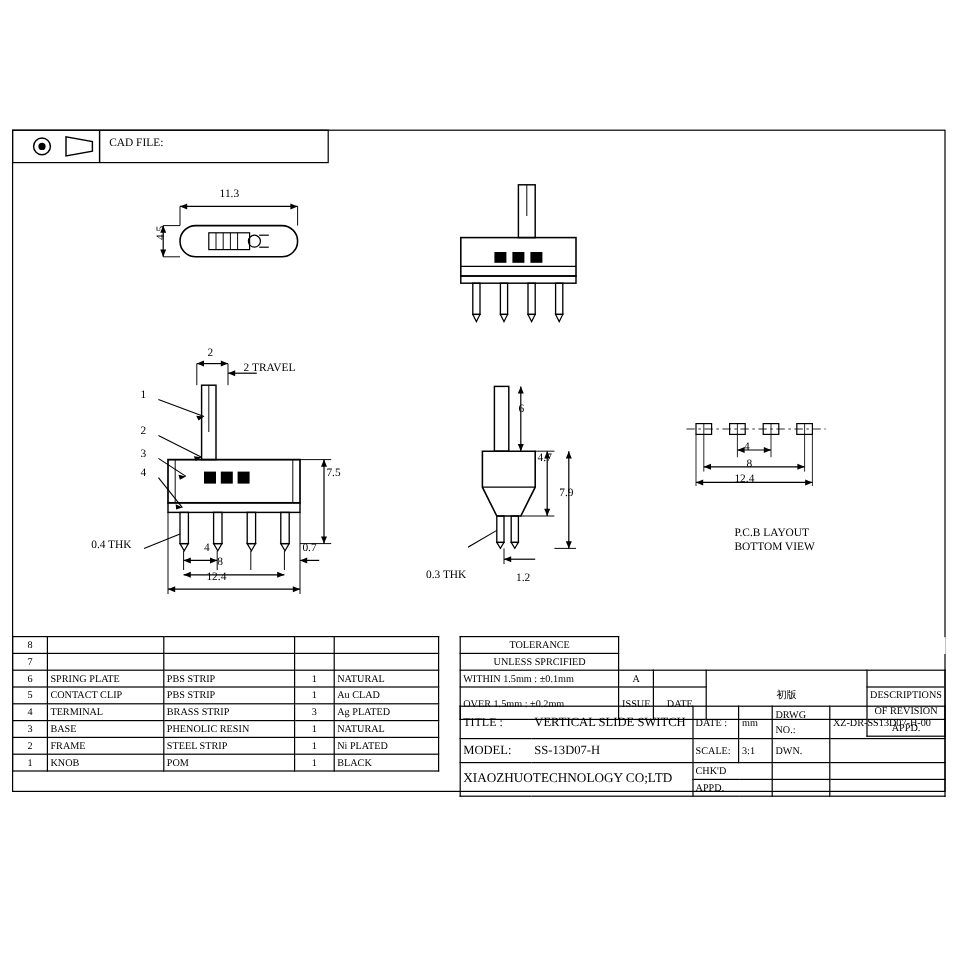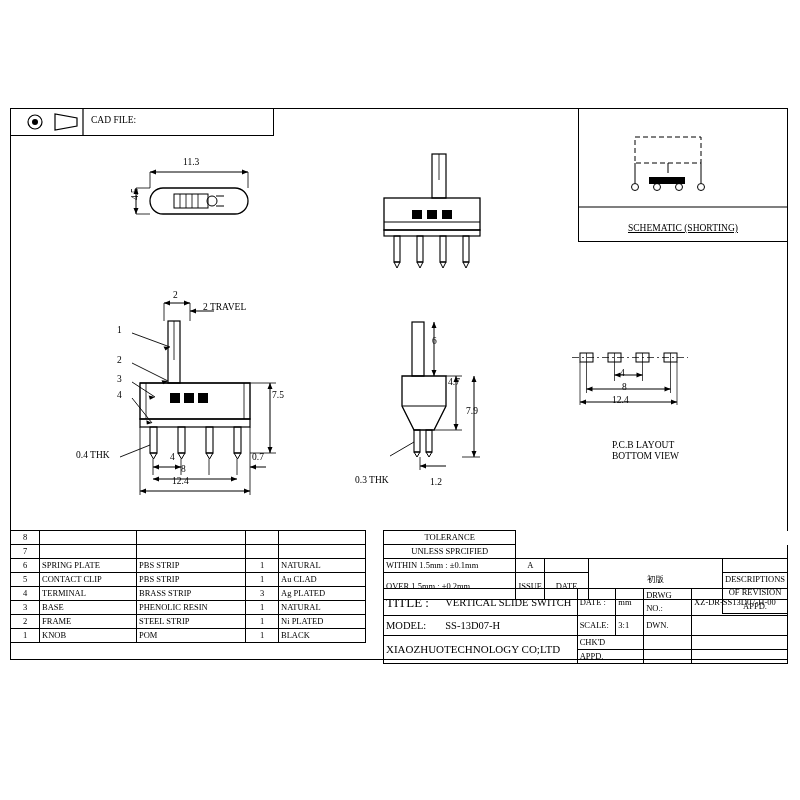--- a/index.html
+++ b/index.html
@@ -29,42 +29,20 @@
   <div class="hdrbox">
     <svg width="298" height="26">
       <circle cx="24" cy="13" r="7" fill="none" stroke="#000" stroke-width="1.2"></circle>
       <circle cx="24" cy="13" r="3" fill="#000"></circle>
       <path d="M44 5 L44 21 L66 17 L66 9 Z" fill="none" stroke="#000" stroke-width="1.2"></path>
       <line x1="72" y1="0" x2="72" y2="26" stroke="#000" stroke-width="1.2"></line>
     </svg>
     <div class="txt sm" style="left:80px;top:6px;">CAD FILE:</div>
   </div>
 
-  <div class="schembox">
-    <svg width="208" height="110">
-
-      <rect x="56" y="28" width="66" height="26" fill="none" stroke="#000" stroke-width="1" stroke-dasharray="5,3"></rect>
-
-      <line x1="56" y1="54" x2="56" y2="70" stroke="#000" stroke-width="1"></line>
-      <line x1="122" y1="54" x2="122" y2="70" stroke="#000" stroke-width="1"></line>
-      <line x1="89" y1="54" x2="89" y2="64" stroke="#000" stroke-width="1"></line>
-
-      <rect x="70" y="68" width="36" height="7" fill="#000"></rect>
-
-      <circle cx="56" cy="78" r="3.5" fill="none" stroke="#000" stroke-width="1"></circle>
-      <circle cx="78" cy="78" r="3.5" fill="none" stroke="#000" stroke-width="1"></circle>
-      <circle cx="100" cy="78" r="3.5" fill="none" stroke="#000" stroke-width="1"></circle>
-      <circle cx="122" cy="78" r="3.5" fill="none" stroke="#000" stroke-width="1"></circle>
-      <line x1="56" y1="70" x2="56" y2="74" stroke="#000" stroke-width="1"></line>
-      <line x1="122" y1="70" x2="122" y2="74" stroke="#000" stroke-width="1"></line>
-
-      <line x1="0" y1="98" x2="208" y2="98" stroke="#000" stroke-width="1.2"></line>
-    </svg>
-    <div class="txt sm center" style="left:0;top:114px;width:208px;text-decoration:underline;">SCHEMATIC (SHORTING)</div>
-  </div>
 
   <div>
     <svg style="position:absolute;left:120px;top:150px;" width="200" height="80">
 
       <line x1="30" y1="22" x2="128" y2="22" stroke="#000" stroke-width="1"></line>
       <path d="M30 22 l6 -2.5 v5 z" fill="#000"></path>
       <path d="M128 22 l-6 -2.5 v5 z" fill="#000"></path>
       <line x1="30" y1="22" x2="30" y2="38" stroke="#000" stroke-width="0.8"></line>
       <line x1="128" y1="22" x2="128" y2="38" stroke="#000" stroke-width="0.8"></line>
 
@@ -382,21 +360,21 @@
         <td class="c" style="border:none;"></td>
         <td class="c" style="border:none;"></td>
         <td class="c">APPD.</td>
       </tr>
     </tbody>
       </table>
 
     <table class="bom" style="left:0;top:58px;">
       <tbody>
           <tr>
-        <td class="l" style="width:60px;height:19px;line-height:19px;font-size:13px;border-right:none;">TITLE :</td>
+        <td class="l" style="width:60px;height:19px;line-height:19px;font-size:10px;border-right:none;">TITLE :</td>
         <td class="l" style="width:154px;height:19px;line-height:19px;font-size:10.5px;border-left:none;">VERTICAL SLIDE SWITCH</td>
         <td class="l" style="width:36px;">DATE :</td>
         <td class="l" style="width:28px;">mm</td>
         <td class="l" style="width:52px;">DRWG NO.:</td>
         <td class="l" style="width:120px;margin-left:29px;">XZ-DR-SS13D07-H-00</td>
       </tr>
       <tr>
         <td class="l" style="height:19px;line-height:19px;font-size:10.5px;border-right:none;">MODEL:</td>
         <td class="l" style="height:19px;line-height:19px;font-size:10.5px;border-left:none;">SS-13D07-H</td>
         <td class="l">SCALE:</td>

